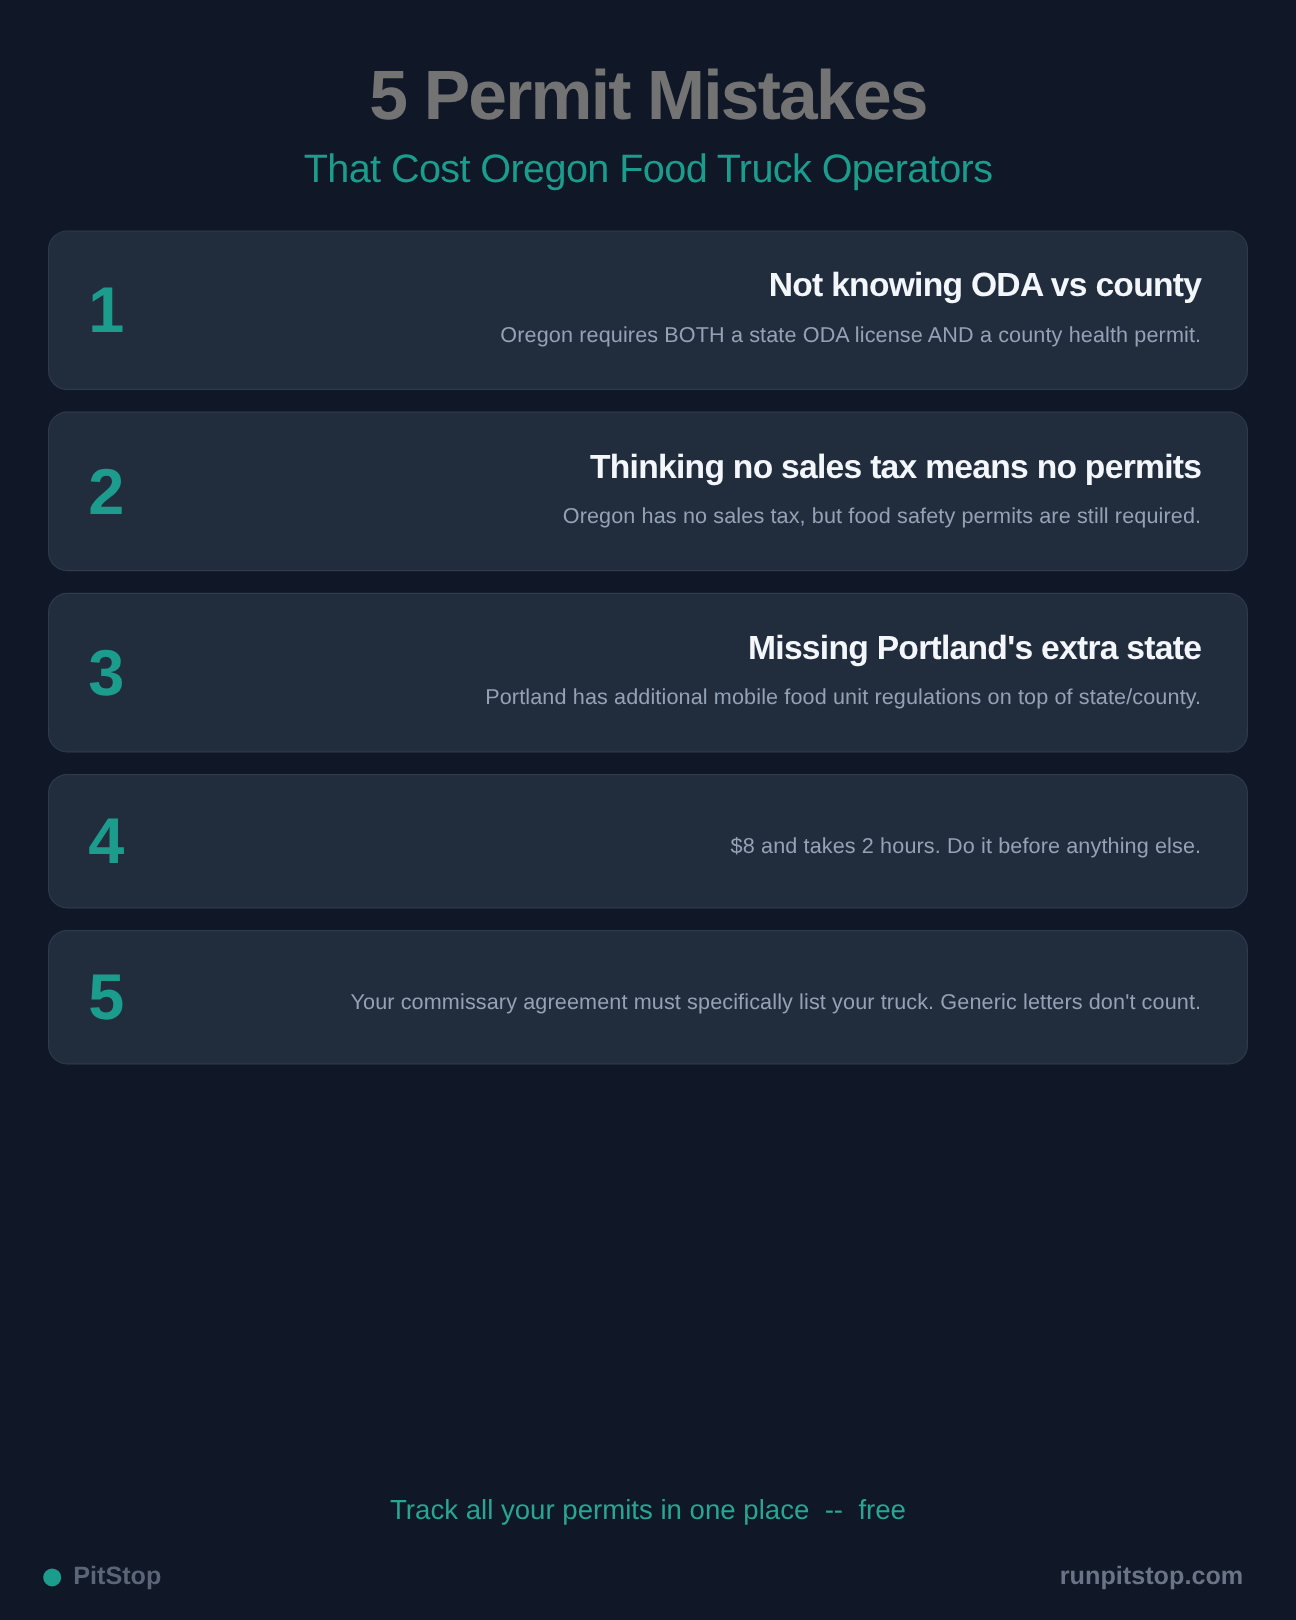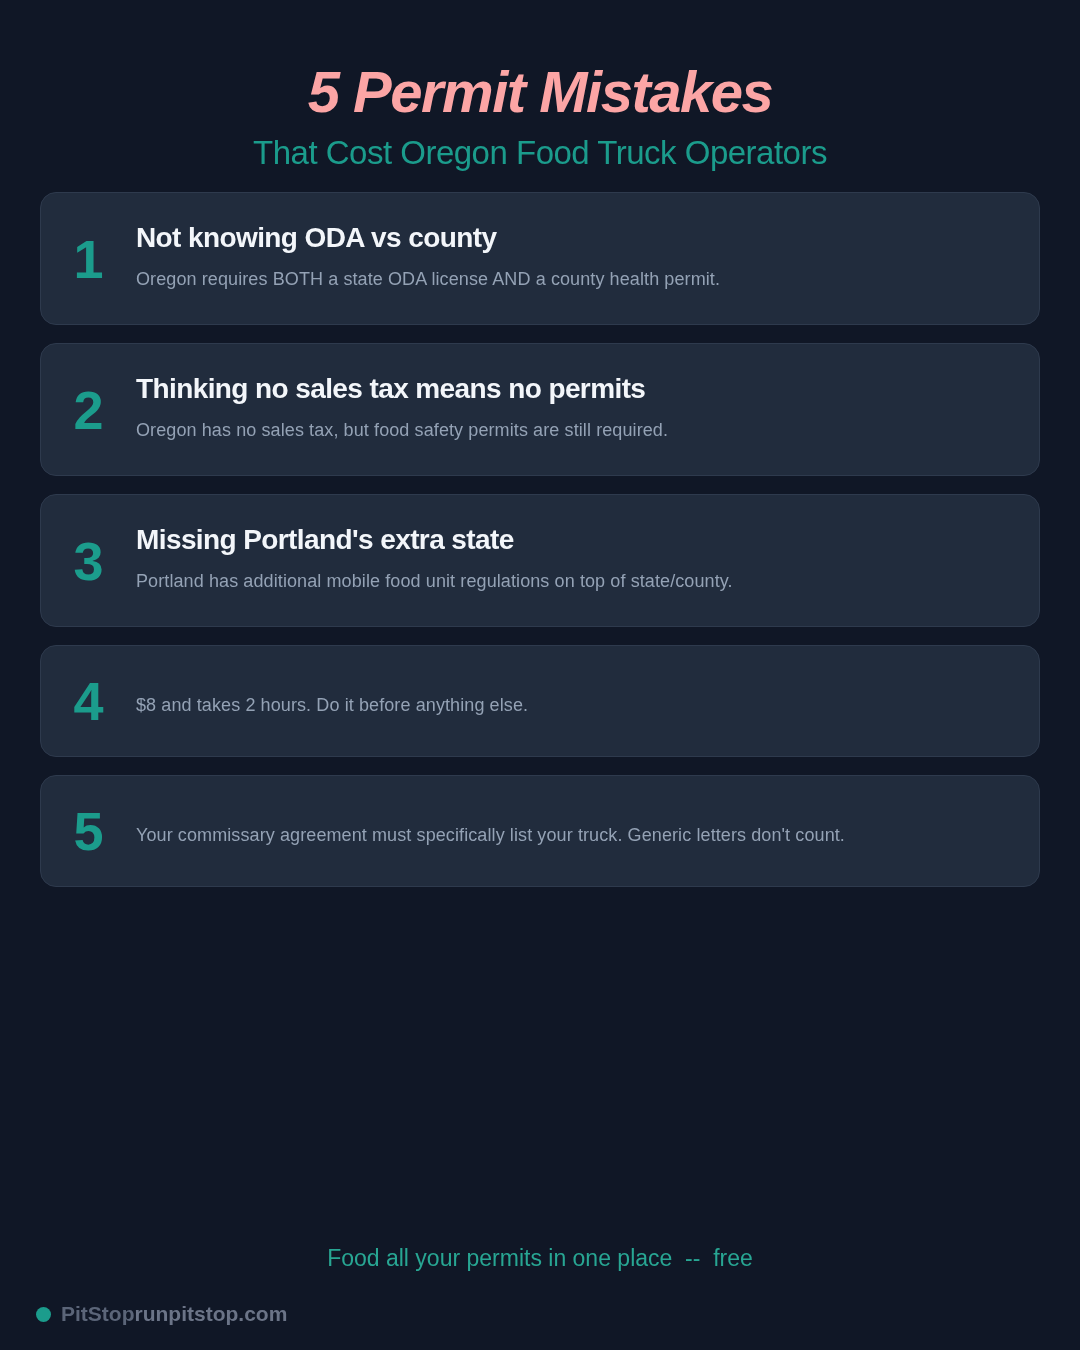--- a/index.html
+++ b/index.html
@@ -15,27 +15,26 @@
     position: relative;
     width: 1080px;
     height: 1350px;
     background: #101726;
   }
   .header {
     padding-top: 50px;
     text-align: center;
   }
   .title {
-    margin: 12px;
-    color: #fca5a5;
+    margin: 0;
+    color: #737373;
     font-size: 58px;
     font-weight: bold;
     letter-spacing: -1.5px;
     line-height: 1.05;
-    font-style: italic;
   }
   .subtitle {
     margin: 12px 0 0 0;
     color: #1b9c8c;
     font-size: 33px;
     font-weight: normal;
     letter-spacing: -0.5px;
     line-height: 1.1;
   }
   .cards {
@@ -55,21 +54,21 @@
   }
   .card-number {
     flex: 0 0 95px;
     width: 95px;
     text-align: center;
     color: #1b9c8c;
     font-size: 54px;
     font-weight: bold;
     line-height: 1;
   }
-  .card-body { flex: 1; min-width: 0; }
+  .card-body { flex: 1; min-width: 0; text-align: right; }
   .card-title {
     margin: 0;
     color: #f3f6fa;
     font-size: 28px;
     font-weight: bold;
     letter-spacing: -0.6px;
     line-height: 34px;
   }
   .card-desc {
     margin: 8px 0 0 0;
@@ -89,20 +88,21 @@
     font-size: 23px;
     line-height: 1.1;
     white-space: pre-wrap;
   }
   .brand-row {
     position: absolute;
     left: 36px;
     right: 44px;
     bottom: 24px;
     display: flex;
+    justify-content: space-between;
     align-items: center;
   }
   .brand {
     display: flex;
     align-items: center;
     gap: 10px;
     color: #5b6578;
     font-size: 21px;
     font-weight: bold;
   }
@@ -163,21 +163,21 @@
 
     <div class="card">
       <div class="card-number">5</div>
       <div class="card-body">
         <p class="card-desc">Your commissary agreement must specifically list your truck. Generic letters don't count.</p>
       </div>
     </div>
 
   </div>
 
-  <div class="tagline">Food all your permits in one place  --  free</div>
+  <div class="tagline">Track all your permits in one place  --  free</div>
 
   <div class="brand-row">
     <div class="brand">
       <span class="brand-dot"></span>
       <span>PitStop</span>
     </div>
     <div class="website">runpitstop.com</div>
   </div>
 
 </div>

